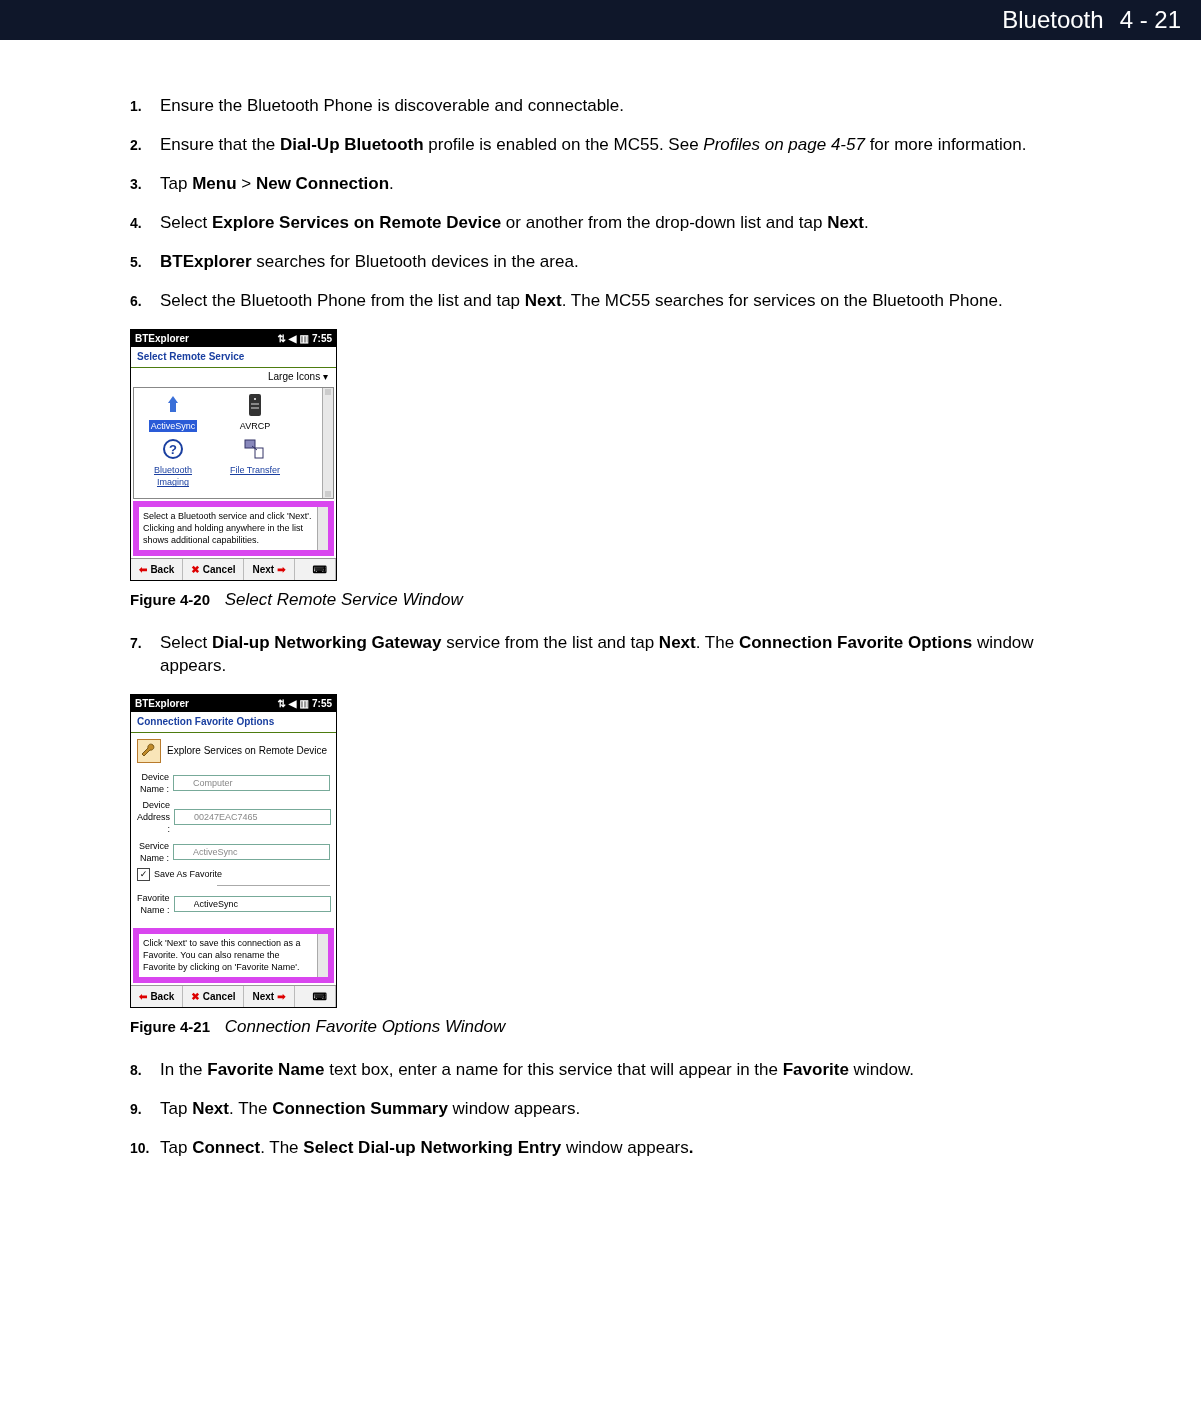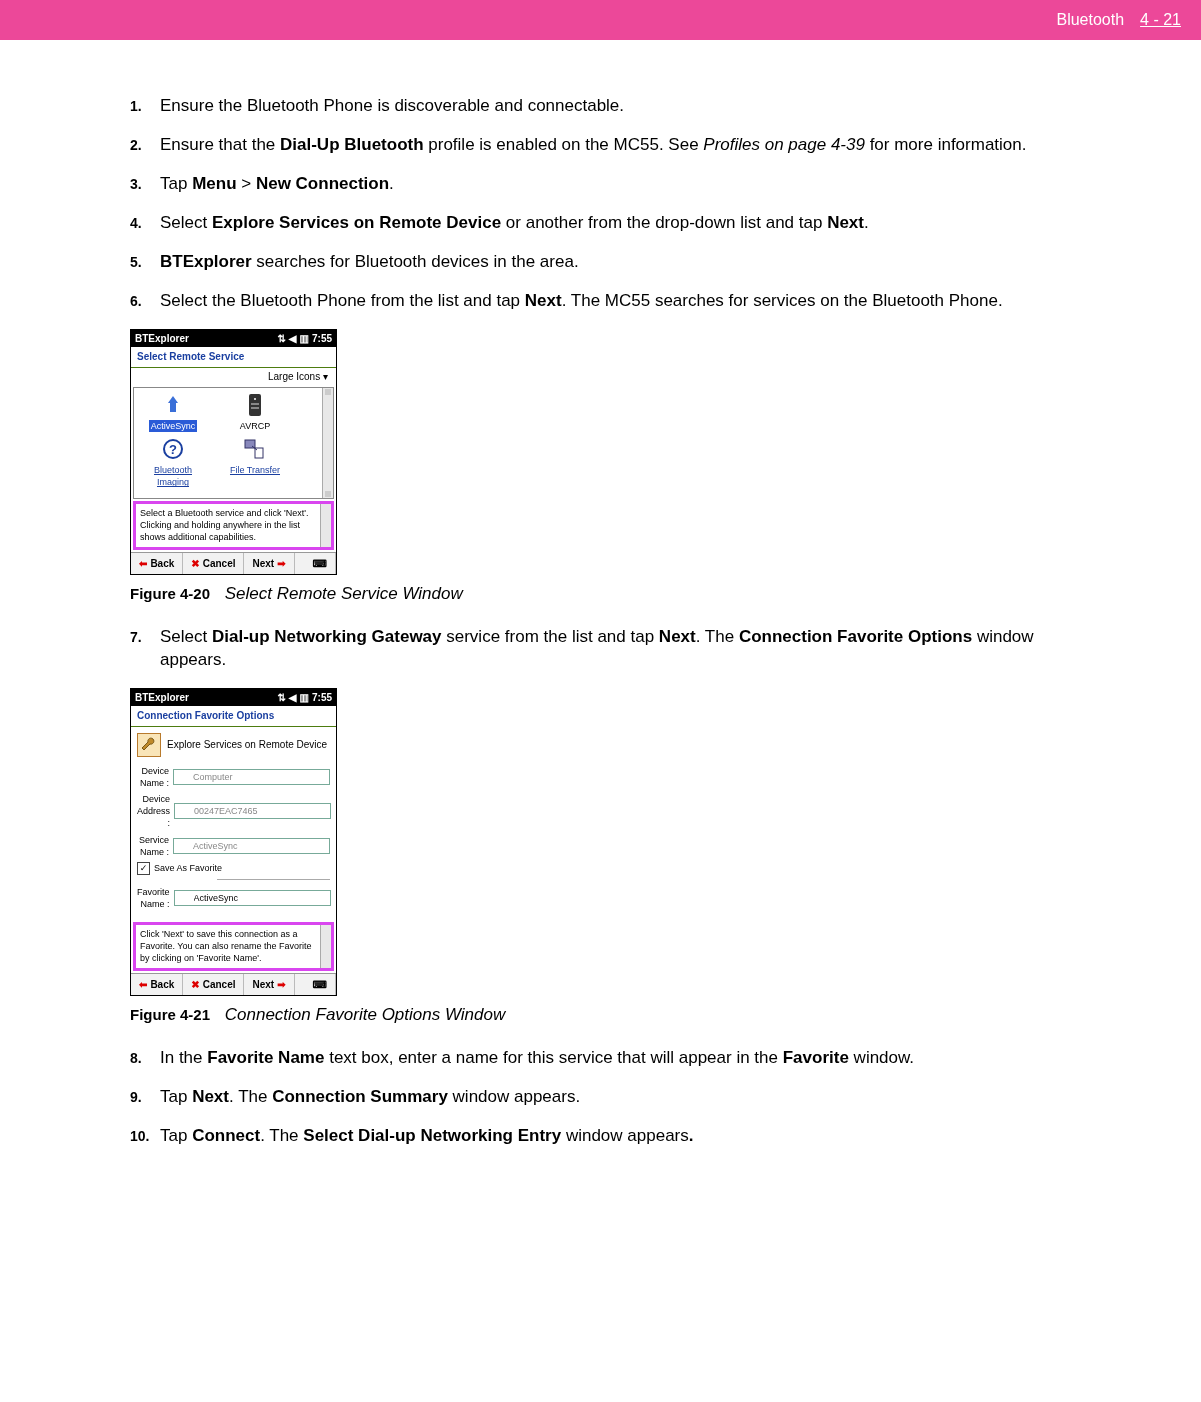--- a/index.html
+++ b/index.html
@@ -3,31 +3,31 @@
 <meta charset="utf-8">
 <style>
   body {
     margin: 0;
     padding: 0;
     font-family: Arial, Helvetica, sans-serif;
     background: #fff;
     width: 1201px;
   }
   .page-header {
-    background: #ec4899;
+    background: #0f172a;
     color: #fff;
     height: 40px;
     display: flex;
     justify-content: flex-end;
     align-items: center;
     padding-right: 20px;
-    font-size: 16px;
+    font-size: 24px;
   }
   .page-header .chapter { font-weight: 400; margin-right: 16px; }
-  .page-header .pagenum { font-weight: 400; text-decoration: underline; }
+  .page-header .pagenum { font-weight: 400; }
   .content {
     padding: 55px 130px 40px 130px;
     font-size: 17px;
     color: #000;
     line-height: 1.35;
   }
   ol.steps {
     list-style: none;
     padding: 0;
     margin: 0;
@@ -124,21 +124,21 @@
     display:flex; align-items:center; justify-content:center;
   }
   .device .list-area .item.selected .label {
     background: #2a5bd7;
     color: #fff;
     display:inline-block;
     padding:0 2px;
   }
   .device .list-area .item.link .label { color: #1a3fa0; text-decoration: underline; }
   .device .hint {
-    border: 3px solid #d946ef;
+    border: 6px solid #d946ef;
     margin: 2px;
     padding: 3px 14px 3px 4px;
     font-size: 9px;
     position: relative;
     min-height:32px;
   }
   .device .hint .scrollbar {
     position: absolute; right:0; top:0; bottom:0; width:10px;
     background:#e8e8e8; border-left:1px solid #aaa;
   }
@@ -197,21 +197,21 @@
 
 <div class="content">
   <ol class="steps">
     <li>
       <span class="num">1.</span>
       <span>Ensure the Bluetooth Phone is discoverable and connectable.</span>
     </li>
 
     <li>
       <span class="num">2.</span>
-      <span>Ensure that the </span><span class="bold">Dial-Up Bluetooth</span><span> profile is enabled on the MC55. See </span><span class="italic">Profiles on page 4-39</span><span> for more information.</span>
+      <span>Ensure that the </span><span class="bold">Dial-Up Bluetooth</span><span> profile is enabled on the MC55. See </span><span class="italic">Profiles on page 4-57</span><span> for more information.</span>
     </li>
 
     <li>
       <span class="num">3.</span>
       <span>Tap </span><span class="bold">Menu</span><span> &gt; </span><span class="bold">New Connection</span><span>.</span>
     </li>
 
     <li>
       <span class="num">4.</span>
       <span>Select </span><span class="bold">Explore Services on Remote Device</span><span> or another from the drop-down list and tap </span><span class="bold">Next</span><span>.</span>

